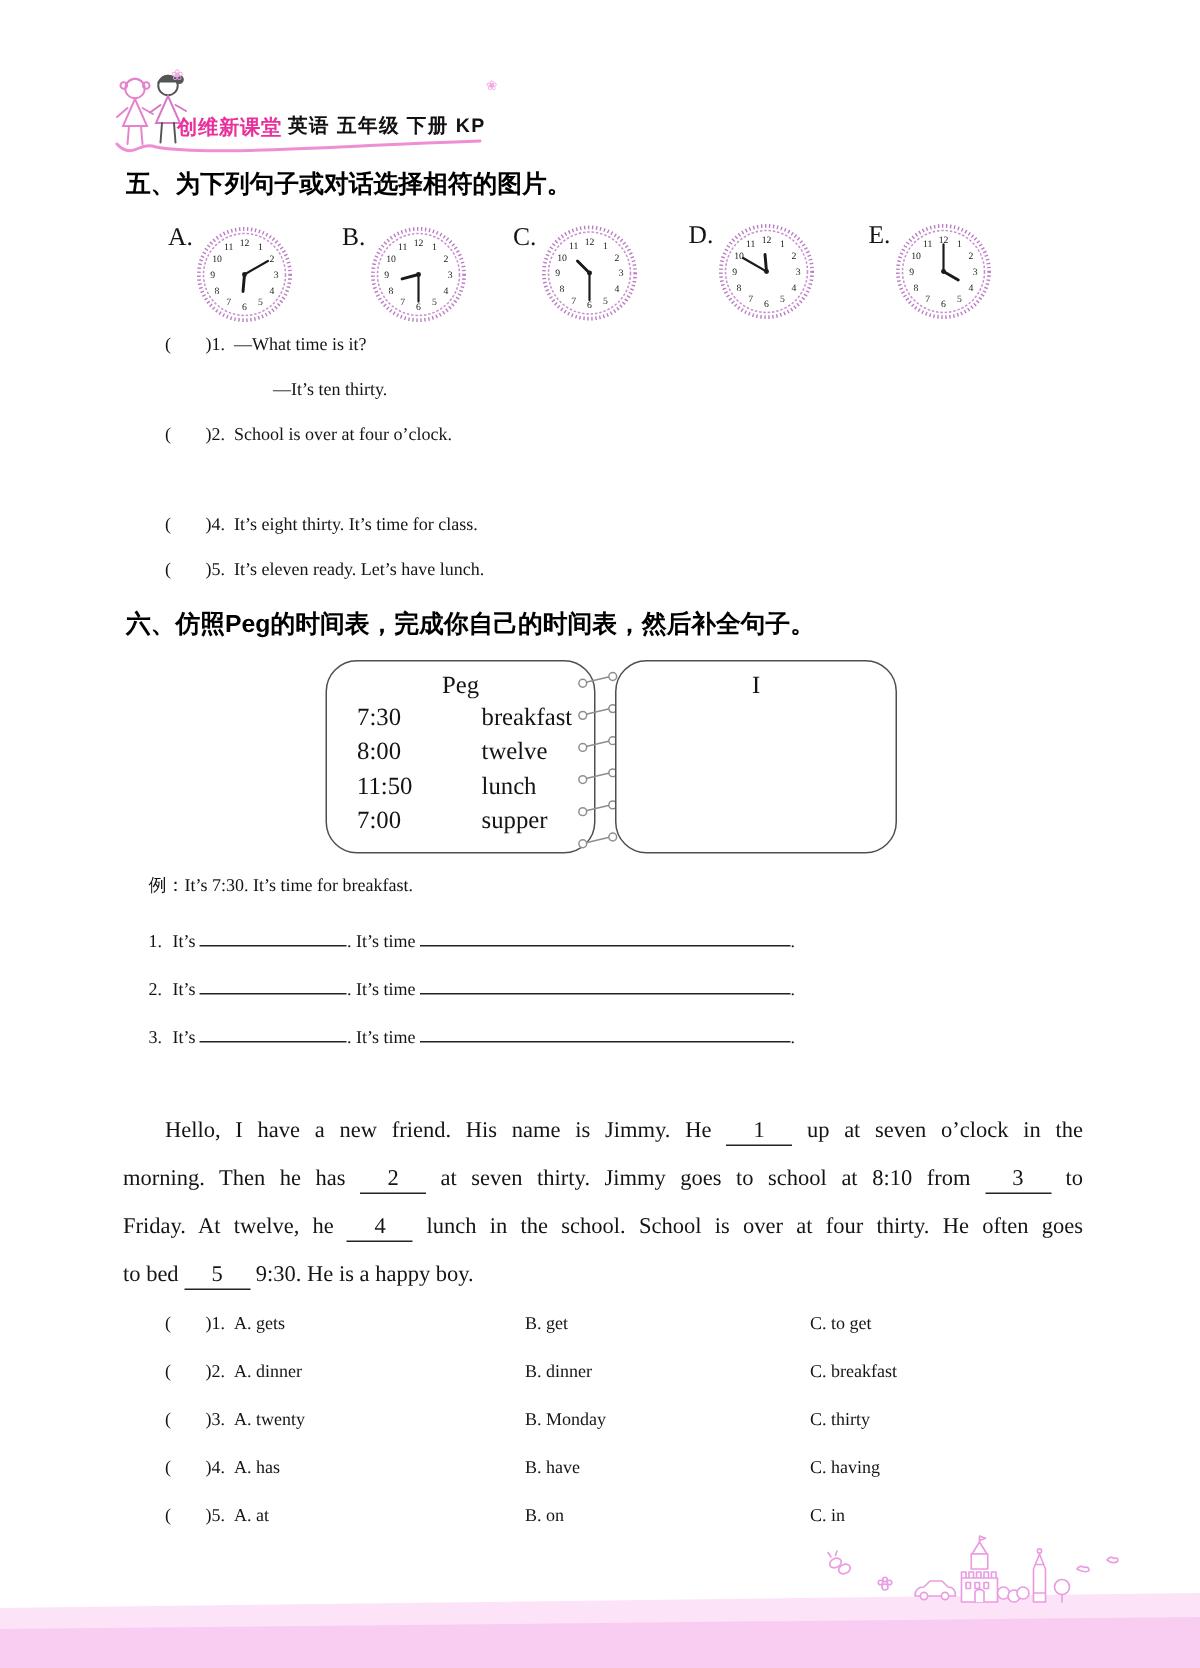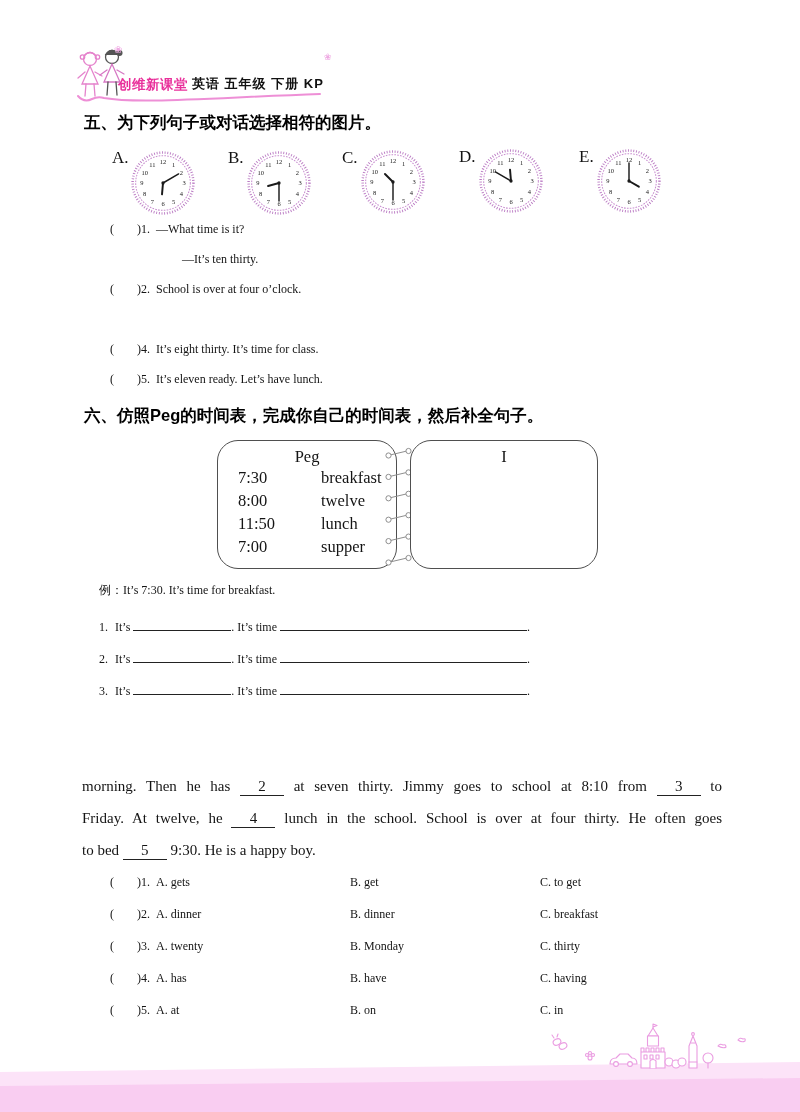--- a/index.html
+++ b/index.html
@@ -264,20 +264,23 @@
     <span class="blank" style="width:247px"></span><span>.</span>
   </div>
   <div class="q" style="left:99px;top:678px">
     <span>3.</span>
     <span style="margin-left:4px">It’s</span>
     <span class="blank" style="width:98px"></span><span>. It’s time</span>
     <span class="blank" style="width:247px"></span><span>.</span>
   </div>
 
 
+  <div class="pline" style="top:746px">
+    <span class="indent"></span><span>Hello, I have a new friend. His name is Jimmy. He </span><span class="numblank">1</span><span> up at seven o’clock in the</span>
+  </div>
   <div class="pline" style="top:778px">
     <span>morning. Then he has </span><span class="numblank">2</span><span> at seven thirty. Jimmy goes to school at 8:10 from </span><span class="numblank">3</span><span> to</span>
   </div>
   <div class="pline" style="top:810px">
     <span>Friday. At twelve, he </span><span class="numblank">4</span><span> lunch in the school. School is over at four thirty. He often goes</span>
   </div>
   <div class="pline last" style="top:842px">
     <span>to bed </span><span class="numblank">5</span><span> 9:30. He is a happy boy.</span>
   </div>
 

